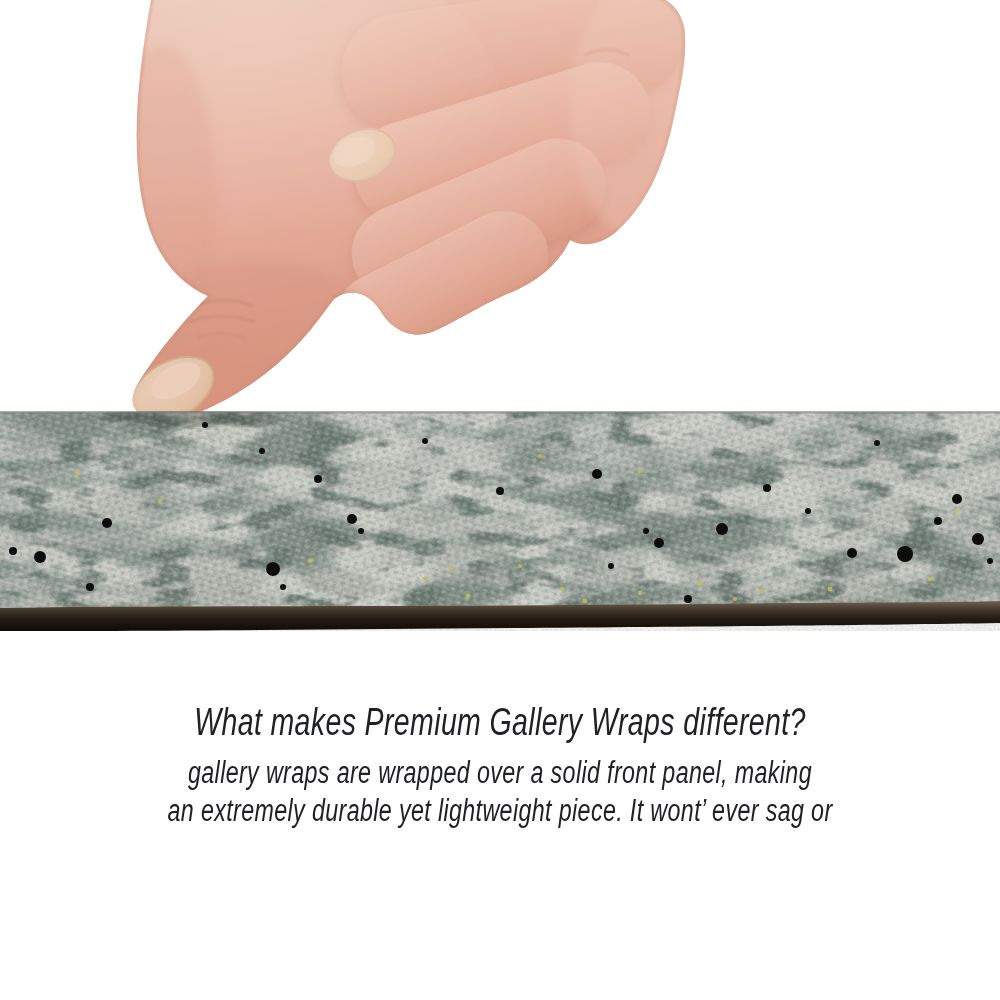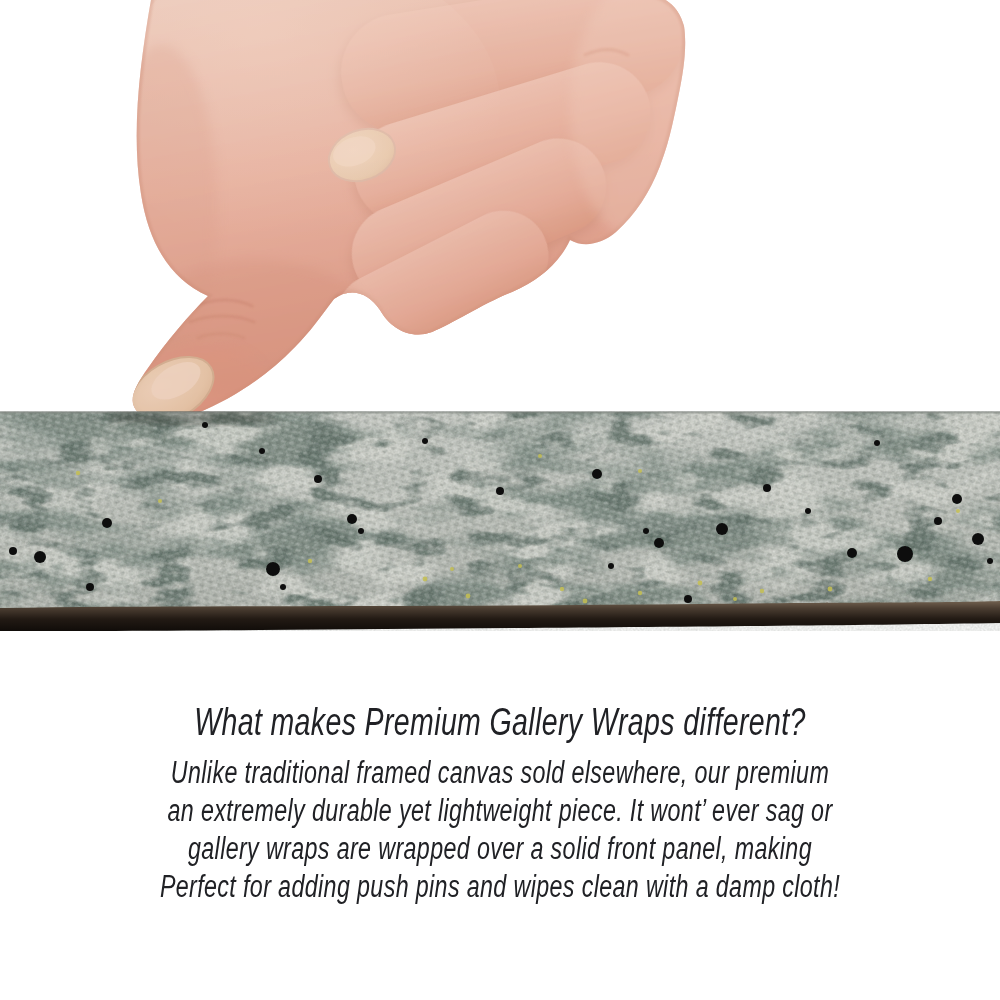--- a/index.html
+++ b/index.html
@@ -237,26 +237,20 @@
         M0,197 C180,194 420,196 700,193 C850,191 950,192 1000,190
         L1000,212 C820,215 520,217 260,219 C160,220 60,220 0,220 Z"></path>
     </svg>
   </div>
 
   <section class="copy">
     <h1 class="headline">
         <span class="sqz">What makes Premium Gallery Wraps different?</span>
       </h1>
     <p class="ln">
-        <span class="sqz">Unlike traditional framed canvas sold elsewhere, our premium</span>
+        <span class="sqz">gallery wraps are wrapped over a solid front panel, making</span>
       </p>
     <p class="ln">
         <span class="sqz">an extremely durable yet lightweight piece. It wont’ ever sag or</span>
       </p>
-    <p class="ln">
-        <span class="sqz">gallery wraps are wrapped over a solid front panel, making</span>
-      </p>
-    <p class="ln">
-        <span class="sqz">Perfect for adding push pins and wipes clean with a damp cloth!</span>
-      </p>
   </section>
 
 </div>
 
 </body></html>

